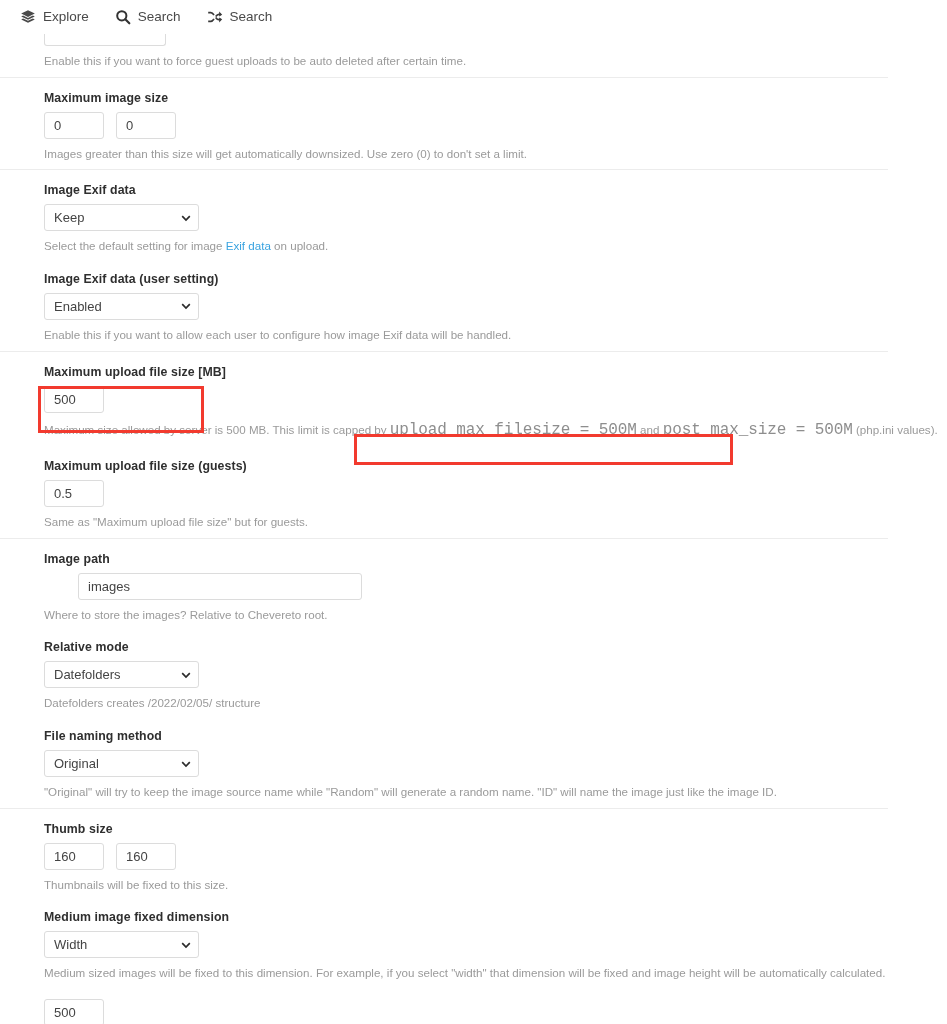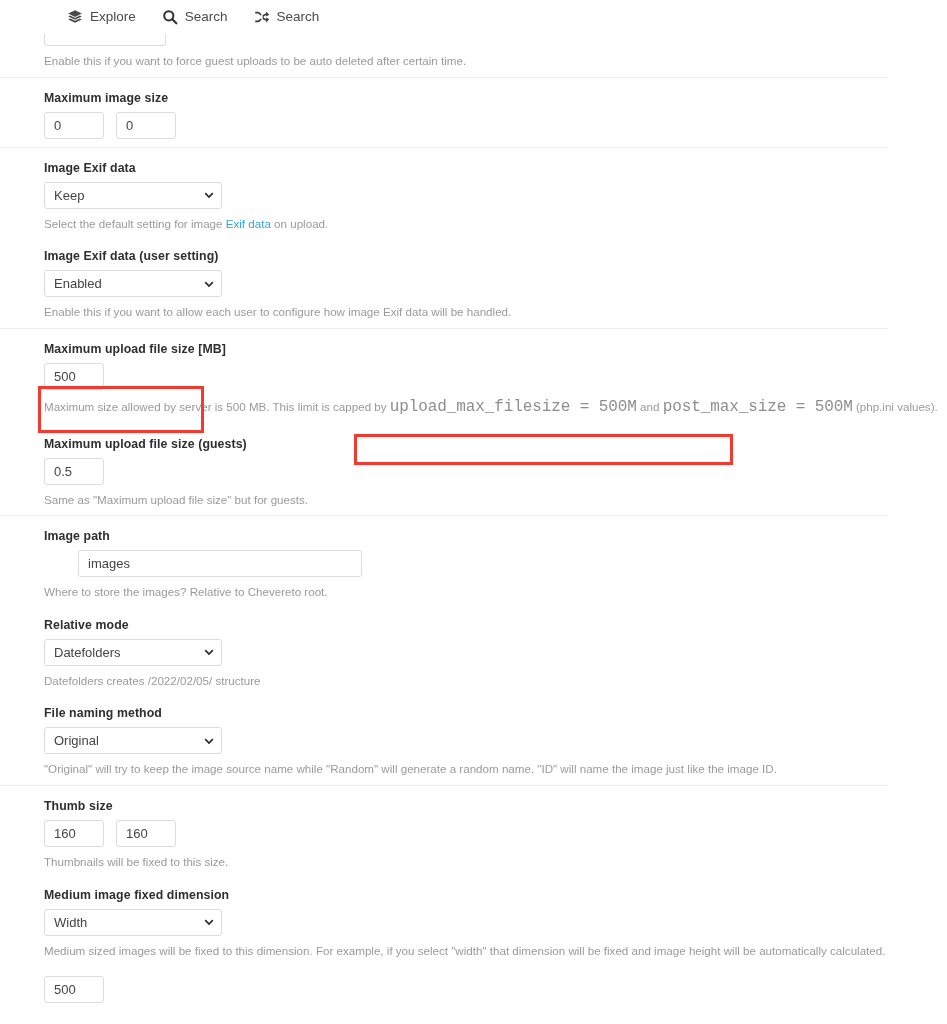--- a/index.html
+++ b/index.html
@@ -11,21 +11,21 @@
     font-family: "Liberation Sans", sans-serif;
     overflow: hidden;
   }
 
   
   .topbar {
     height: 34px;
     background: #ffffff;
     display: flex;
     align-items: center;
-    padding-left: 67px;
+    padding-left: 20px;
     gap: 26px;
     position: relative;
     z-index: 5;
   }
   .nav-item {
     display: flex;
     align-items: center;
     gap: 7px;
     color: #3f3f3f;
     font-size: 13.5px;
@@ -85,21 +85,21 @@
   }
   input.w-small { width: 60px; }
   input.w-med   { width: 60px; }
   input.w-wide  { width: 284px; margin-left: 34px; }
 
   .select-wrap { position: relative; display: inline-block; }
   select.sel {
     appearance: none;
     -webkit-appearance: none;
     height: 27px;
-    width: 178px;
+    width: 155px;
     border: 1px solid #dcdcdc;
     border-radius: 3px;
     background: #fff;
     font-family: "Liberation Sans", sans-serif;
     font-size: 13px;
     color: #444;
     padding: 0 24px 0 9px;
     outline: none;
   }
   .chev {
@@ -200,20 +200,21 @@
       </div>
     </div>
 
     <div class="section">
       <div class="field">
         <div class="label">Maximum image size</div>
         <div class="inputs-row">
           <input class="txt w-small" type="text" value="0" style="">
           <input class="txt w-med" type="text" value="0" style="">
         </div>
+        <div class="hint">Images greater than this size will get automatically downsized. Use zero (0) to don't set a limit.</div>
       </div>
     </div>
 
     <div class="section">
       <div class="field">
         <div class="label">Image Exif data</div>
         <div class="select-wrap">
           <select class="sel">
             <option>Keep</option>
           </select>

